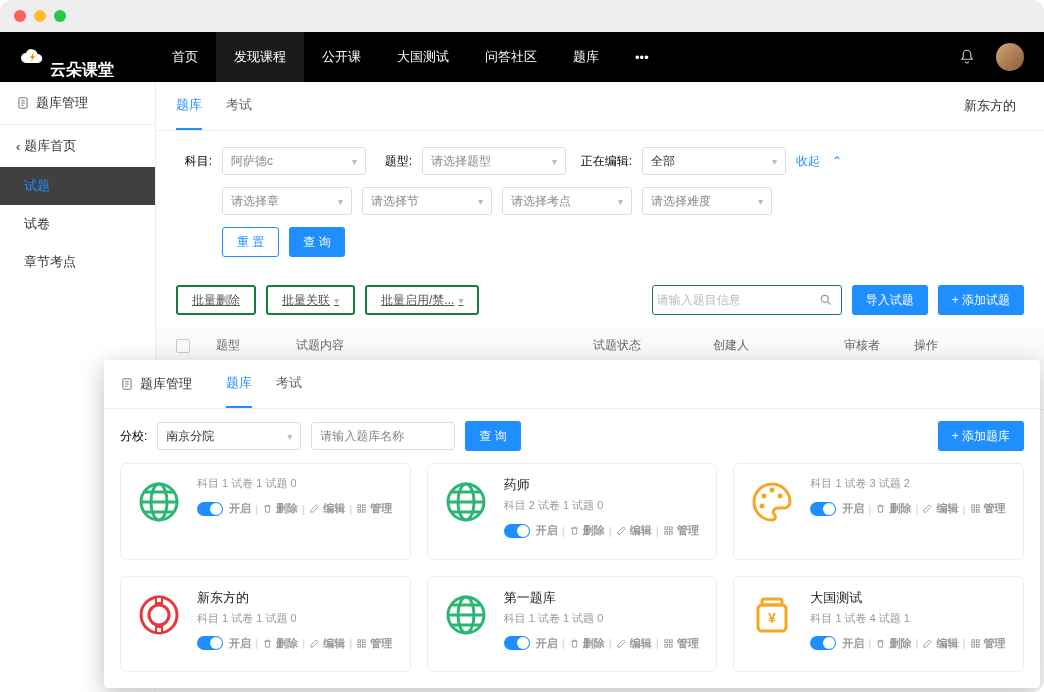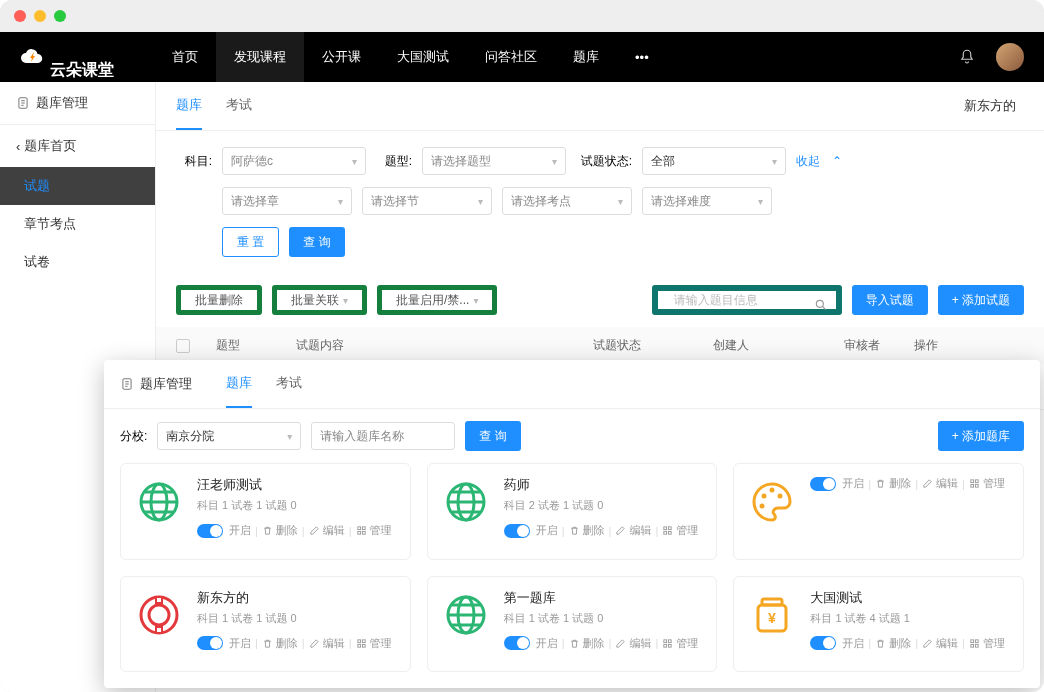--- a/index.html
+++ b/index.html
@@ -38,25 +38,25 @@
 .filter-row { display: flex; align-items: center; gap: 10px; margin-bottom: 12px; flex-wrap: wrap; }
 .flabel { width: 36px; text-align: right; color: #000000; }
 .sel { height: 28px; border: 1px solid #ddd; border-radius: 3px; padding: 0 8px; font-size: 12px; color: #888; background: #fff; display: flex; align-items: center; justify-content: space-between; gap: 8px; cursor: pointer; }
 .sel .chev { color: #bbb; font-size: 10px; }
 .sel.w1 { width: 144px; } .sel.w2 { width: 130px; }
 .collapse { color: #1f8fff; font-size: 12px; cursor: pointer; display: flex; align-items: center; gap: 12px; }
 
 .btn { height: 30px; padding: 0 14px; border-radius: 3px; font-size: 12px; display: inline-flex; align-items: center; cursor: pointer; }
 .btn.outline { border: 1px solid #1f8fff; color: #1f8fff; background: #fff; }
 .btn.primary { background: #1f8fff; color: #fff; }
-.btn.plain { border: 5px solid #15803d; color: #555; background: #fff; }
+.btn.plain { border: 2px solid #15803d; color: #555; background: #fff; text-decoration: underline; }
 
 .toolbar { display: flex; align-items: center; gap: 10px; padding: 0 20px 12px; }
 .toolbar .spacer { flex: 1; }
-.search { width: 190px; height: 30px; border: 6px solid #0f766e; border-radius: 3px; padding: 0 28px 0 16px; font-size: 12px; position: relative; display: flex; align-items: center; color: #bbb; }
+.search { width: 190px; height: 30px; border: 1px solid #0f766e; border-radius: 3px; padding: 0 28px 0 4px; font-size: 12px; position: relative; display: flex; align-items: center; color: #bbb; }
 .search .mag { position: absolute; right: 8px; top: 7px; width: 14px; height: 14px; color: #999; }
 
 .thead { display: flex; align-items: center; padding: 10px 20px; background: #fafafa; font-size: 12px; color: #666; gap: 0; }
 .trow { display: flex; align-items: center; padding: 14px 20px; font-size: 12px; color: #555; border-bottom: 1px solid #f2f2f2; }
 .c-chk { width: 40px; }
 .c-type { width: 80px; }
 .c-content { flex: 1; }
 .c-status { width: 120px; }
 .c-creator { width: 90px; }
 .c-reviewer { width: 70px; margin-left: 41px; }
@@ -71,21 +71,21 @@
 .ov-head { display: flex; align-items: center; gap: 6px; padding: 0 10px 0 0; font-size: 13px; color: #333; }
 .ov-filters { display: flex; align-items: center; gap: 10px; padding: 12px 16px; font-size: 12px; }
 .ov-filters .spacer { flex: 1; }
 
 .cards { display: grid; grid-template-columns: repeat(3, 1fr); gap: 16px; padding: 0 16px 16px; overflow: auto; flex: 1; }
 .card { border: 1px solid #eee; border-radius: 6px; padding: 12px; display: flex; gap: 12px; font-size: 12px; color: #666; }
 .card-icon { width: 52px; height: 52px; flex-shrink: 0; display: flex; align-items: center; justify-content: center; }
 .card-body { flex: 1; min-width: 0; }
 .card-title { font-size: 13px; color: #222; margin-bottom: 4px; }
 .card-stats { font-size: 11px; color: #999; margin-bottom: 10px; }
-.card-actions { display: flex; align-items: center; gap: 4px; font-size: 11px; color: #999; }
+.card-actions { display: flex; align-items: center; gap: 4px; font-size: 11px; color: #999; font-weight: bold; }
 .toggle { width: 26px; height: 14px; border-radius: 7px; background: #1f8fff; position: relative; display: inline-block; margin-right: 2px; }
 .toggle::after { content: ""; position: absolute; right: 1px; top: 1px; width: 12px; height: 12px; background: #fff; border-radius: 50%; }
 .card-act { display: flex; align-items: center; gap: 3px; cursor: pointer; }
 .sep { color: #ddd; }
 .audio-icon { width: 14px; height: 14px; color: #1f8fff; }
 </style>
 </head>
 <body>
 
 <div class="window">
@@ -123,22 +123,22 @@
             <path stroke="#666" stroke-width="1.5" d="M9 8h6M9 12h6M9 16h4"></path>
           </svg>
         <span>题库管理</span>
       </div>
       <div class="side-back">
         <span>‹</span>
         <span>题库首页</span>
       </div>
       <div id="side-items">
           <div class="side-item active">试题</div>
+          <div class="side-item">试卷</div>
           <div class="side-item">章节考点</div>
-          <div class="side-item">试卷</div>
         </div>
     </div>
 
     <div class="content">
       <div class="tabs">
         <div id="content-tab-items" style="display:contents"><div class="tab active">题库</div><div class="tab">考试</div></div>
         <div class="tabs-right">新东方的</div>
       </div>
 
       <div class="filters">
@@ -146,21 +146,21 @@
           <span class="flabel">科目:</span>
           <div class="sel w1">
               <span>阿萨德c</span>
               <span class="chev">▾</span>
             </div>
           <span class="flabel">题型:</span>
           <div class="sel w1">
               <span>请选择题型</span>
               <span class="chev">▾</span>
             </div>
-          <span class="flabel" style="width:56px">试题状态:</span>
+          <span class="flabel" style="width:56px">正在编辑:</span>
           <div class="sel w1">
               <span style="color:#333">全部</span>
               <span class="chev">▾</span>
             </div>
           <span class="collapse">
               <span>收起</span> 
               <span>⌃</span>
             </span>
         </div>
         <div class="filter-row" style="padding-left:46px">
@@ -267,21 +267,20 @@
     <div class="cards" id="cards">
         <div class="card">
           <div class="card-icon">
             <svg viewBox="0 0 48 48" width="48" height="48">
               <circle cx="24" cy="24" r="18" fill="none" stroke="#2bb673" stroke-width="3"></circle>
               <ellipse cx="24" cy="24" rx="8" ry="18" fill="none" stroke="#2bb673" stroke-width="3"></ellipse>
               <path stroke="#2bb673" stroke-width="3" d="M6 24h36M10 14h28M10 34h28"></path>
             </svg>
           </div>
           <div class="card-body">
-            <div class="card-title">汪老师测试</div>
             <div class="card-stats">科目 1  试卷 1  试题 0</div>
             <div class="card-actions">
               <span class="toggle"></span>
               <span>开启</span>
               <span class="sep">|</span>
               <span class="card-act"><svg width="11" height="11" viewBox="0 0 24 24">
                   <path fill="none" stroke="currentColor" stroke-width="2" d="M5 7h14M9 7V5h6v2M7 7l1 13h8l1-13"></path>
                 </svg>删除</span>
               <span class="sep">|</span>
               <span class="card-act"><svg width="11" height="11" viewBox="0 0 24 24">
@@ -333,20 +332,21 @@
           <div class="card-icon">
             <svg viewBox="0 0 48 48" width="48" height="48">
               <path fill="none" stroke="#f5a623" stroke-width="3" d="M24 6a18 18 0 100 36c4 0 4-4 2-6s0-6 4-6h6a6 6 0 006-6A18 18 0 0024 6z"></path>
               <circle cx="16" cy="18" r="2.5" fill="#f5a623"></circle>
               <circle cx="24" cy="12" r="2.5" fill="#f5a623"></circle>
               <circle cx="32" cy="18" r="2.5" fill="#f5a623"></circle>
               <circle cx="14" cy="28" r="2.5" fill="#f5a623"></circle>
             </svg>
           </div>
           <div class="card-body">
+            <div class="card-stats">科目 1  试卷 3  试题 2</div>
             <div class="card-actions">
               <span class="toggle"></span>
               <span>开启</span>
               <span class="sep">|</span>
               <span class="card-act"><svg width="11" height="11" viewBox="0 0 24 24">
                   <path fill="none" stroke="currentColor" stroke-width="2" d="M5 7h14M9 7V5h6v2M7 7l1 13h8l1-13"></path>
                 </svg>删除</span>
               <span class="sep">|</span>
               <span class="card-act"><svg width="11" height="11" viewBox="0 0 24 24">
                   <path fill="none" stroke="currentColor" stroke-width="2" d="M4 20h4L20 8l-4-4L4 16v4z"></path>

